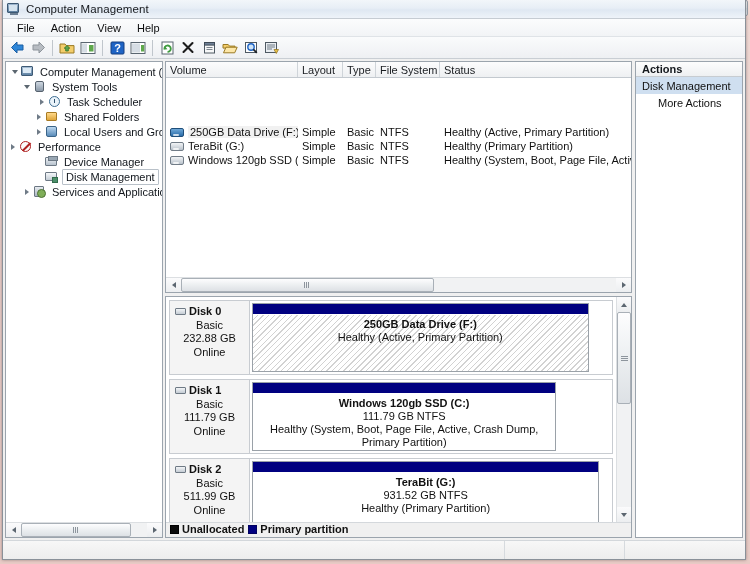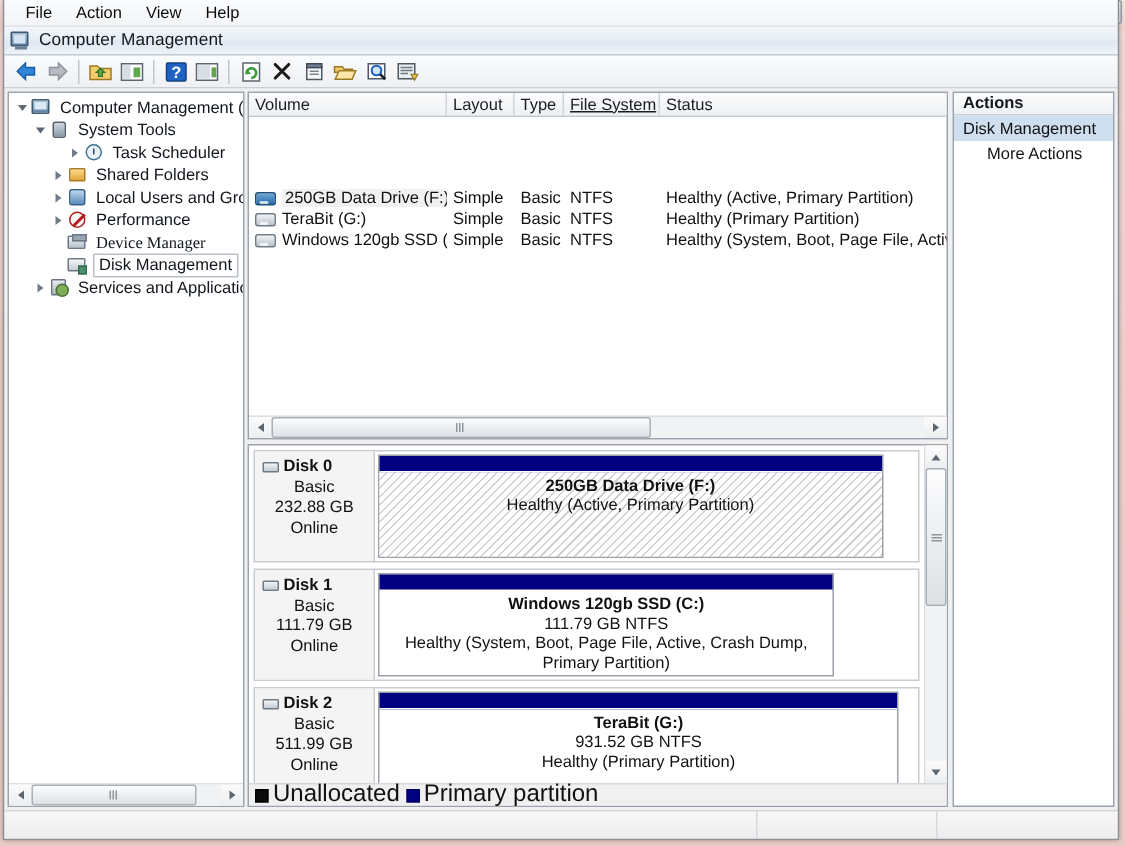--- a/index.html
+++ b/index.html
@@ -180,22 +180,22 @@
   .vsb-arrow.up i { border-bottom:4px solid #5c6670; border-left:3.5px solid transparent; border-right:3.5px solid transparent;}
   .vsb-arrow.down i { border-top:4px solid #5c6670; border-left:3.5px solid transparent; border-right:3.5px solid transparent;}
   .vsb-track { flex:1; position:relative; background:#f1f2f3; width:14px;}
   .vsb-thumb { position:absolute; left:0; width:14px;
                background:linear-gradient(180deg,#fdfdfe 0%, #eceff1 50%, #dde1e5 100%);
                border:1px solid #a9b0b7; border-radius:2px; display:flex; align-items:center; justify-content:center;}
   .vsb-grip { display:flex; flex-direction:column; gap:1px; }
   .vsb-grip span { display:block; width:7px; height:1px; background:#8d959d; }
 
   
-  #legend { height:15px; min-height:15px; display:flex; align-items:center; gap:4px;
-            padding:0 4px; background:#f0f0f0; border-top:1px solid #d4d8dc; font-size:16px; color:#111;}
+  #legend { height:15px; min-height:15px; display:flex; align-items:flex-start; gap:4px;
+            padding:0 4px; background:#f0f0f0; border-top:1px solid #d4d8dc; font-size:11px; color:#111;font-weight:bold;}
   .lg-item { display:flex; align-items:center; gap:3px; }
   .lg-sw { width:9px; height:9px; border:1px solid #333; }
   .lg-sw.unalloc { background:#0b0b0b; border-color:#000; }
   .lg-sw.primary { background:#000080; border-color:#000060; }
 
   
   #actions { width:108px; min-width:108px; background:#fff; border:1px solid #9ba4ad; margin-left:3px; }
   #actions .ac-head { height:15px; font-size:11px; font-weight:bold; color:#14181d;
                       padding:1px 6px; background:linear-gradient(180deg,#fdfdfd,#eef0f2);
                       border-bottom:1px solid #c7ccd1; }
@@ -231,36 +231,36 @@
         <span class="glyph-min"></span>
       </div>
     <div class="win-btn">
         <span class="glyph-restore"></span>
       </div>
   </div>
 </div>
 
 <div id="mmc">
 
-  <div id="menubar">
-    <div class="menu-item">File</div>
-    <div class="menu-item">Action</div>
-    <div class="menu-item">View</div>
-    <div class="menu-item">Help</div>
-  </div>
-
   <div id="titlebar">
     <span class="tb-icon">
       <span class="mmc-ico-outer"></span>
         <span class="mmc-ico-screen"></span>
         <span class="mmc-ico-base"></span>
     </span>
     <span class="tb-title">Computer Management</span>
   </div>
 
+  <div id="menubar">
+    <div class="menu-item">File</div>
+    <div class="menu-item">Action</div>
+    <div class="menu-item">View</div>
+    <div class="menu-item">Help</div>
+  </div>
+
   <div id="toolbar">
     <div class="tb-btn">
       <svg width="15" height="13" viewBox="0 0 15 13">
           <path d="M7 1 L1.5 6.5 L7 12 L7 9 L13 9 L13 4 L7 4 Z" fill="#2e86d8" stroke="#1b5fa3" stroke-width="1"></path>
         </svg>
     </div>
     <div class="tb-btn">
       <svg width="15" height="13" viewBox="0 0 15 13">
           <path d="M8 1 L13.5 6.5 L8 12 L8 9 L2 9 L2 4 L8 4 Z" fill="#b7bcc2" stroke="#8d949b" stroke-width="1"></path>
         </svg>
@@ -353,21 +353,21 @@
         <div class="tnode" style="padding-left:14px;">
           <span class="twist expanded">
               <i></i>
             </span>
           <span class="tico">
               <span class="ic-tools"></span>
             </span>
           <span class="tlabel">System Tools</span>
         </div>
 
-        <div class="tnode" style="padding-left:37px;">
+        <div class="tnode" style="padding-left:14px;margin-left:15px;">
           <span class="twist collapsed">
               <i></i>
             </span>
           <span class="tico">
               <span class="ic-clock"></span>
             </span>
           <span class="tlabel">Task Scheduler</span>
         </div>
 
 
@@ -384,31 +384,31 @@
         <div class="tnode" style="padding-left:26px;">
           <span class="twist collapsed">
               <i></i>
             </span>
           <span class="tico">
               <span class="ic-users"></span>
             </span>
           <span class="tlabel">Local Users and Groups</span>
         </div>
 
+        <div class="tnode" style="">
+          <span class="twist collapsed">
+              <i></i>
+            </span>
+          <span class="tico">
+              <span class="ic-perf"></span>
+            </span>
+          <span class="tlabel">Performance</span>
+        </div>
+
         <div class="tnode" style="padding-left:26px;">
-          <span class="twist collapsed">
-              <i></i>
-            </span>
-          <span class="tico">
-              <span class="ic-perf"></span>
-            </span>
-          <span class="tlabel">Performance</span>
-        </div>
-
-        <div class="tnode" style="padding-left:26px;font-family:Liberation Serif, serif;">
           <span class="twist">
               <i></i>
             </span>
           <span class="tico">
               <span class="ic-devmgr"></span>
             </span>
           <span class="tlabel">Device Manager</span>
         </div>
 
 
@@ -453,21 +453,21 @@
       </div>
     </div>
 
     <div id="centerpane">
 
       <div id="vollist">
         <div id="volhead">
           <div class="vh" style="width:132px;">Volume</div>
           <div class="vh" style="width:45px;">Layout</div>
           <div class="vh" style="width:33px;">Type</div>
-          <div class="vh" style="width:64px;text-decoration:underline;">File System</div>
+          <div class="vh" style="width:64px;">File System</div>
           <div class="vh" style="flex:1;border-right:none;">Status</div>
         </div>
         <div id="volbody">
 
           <div class="vrow">
             <div class="vcell name" style="width:132px;">
               <span class="vol-ico blue"></span>
               <span class="namehl">250GB Data Drive (F:)</span>
             </div>
             <div class="vcell" style="width:45px;">Simple</div>

